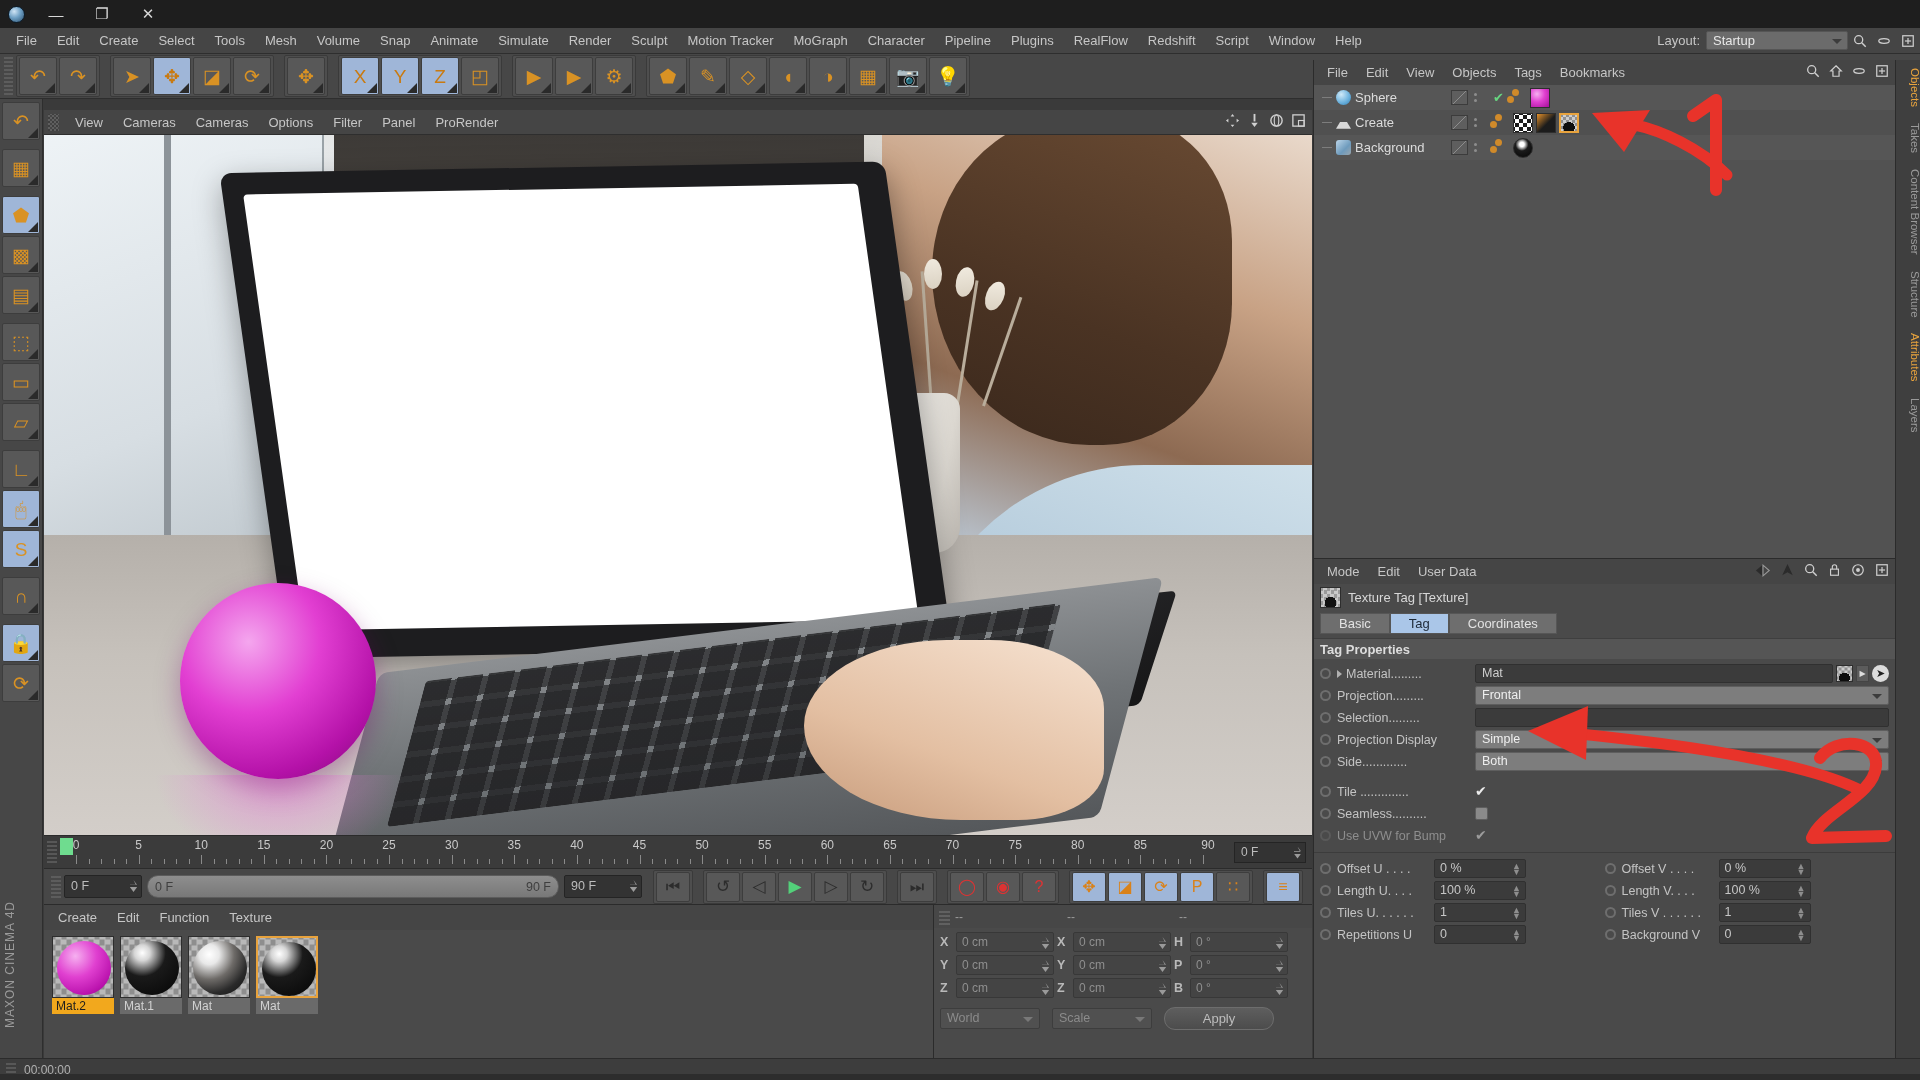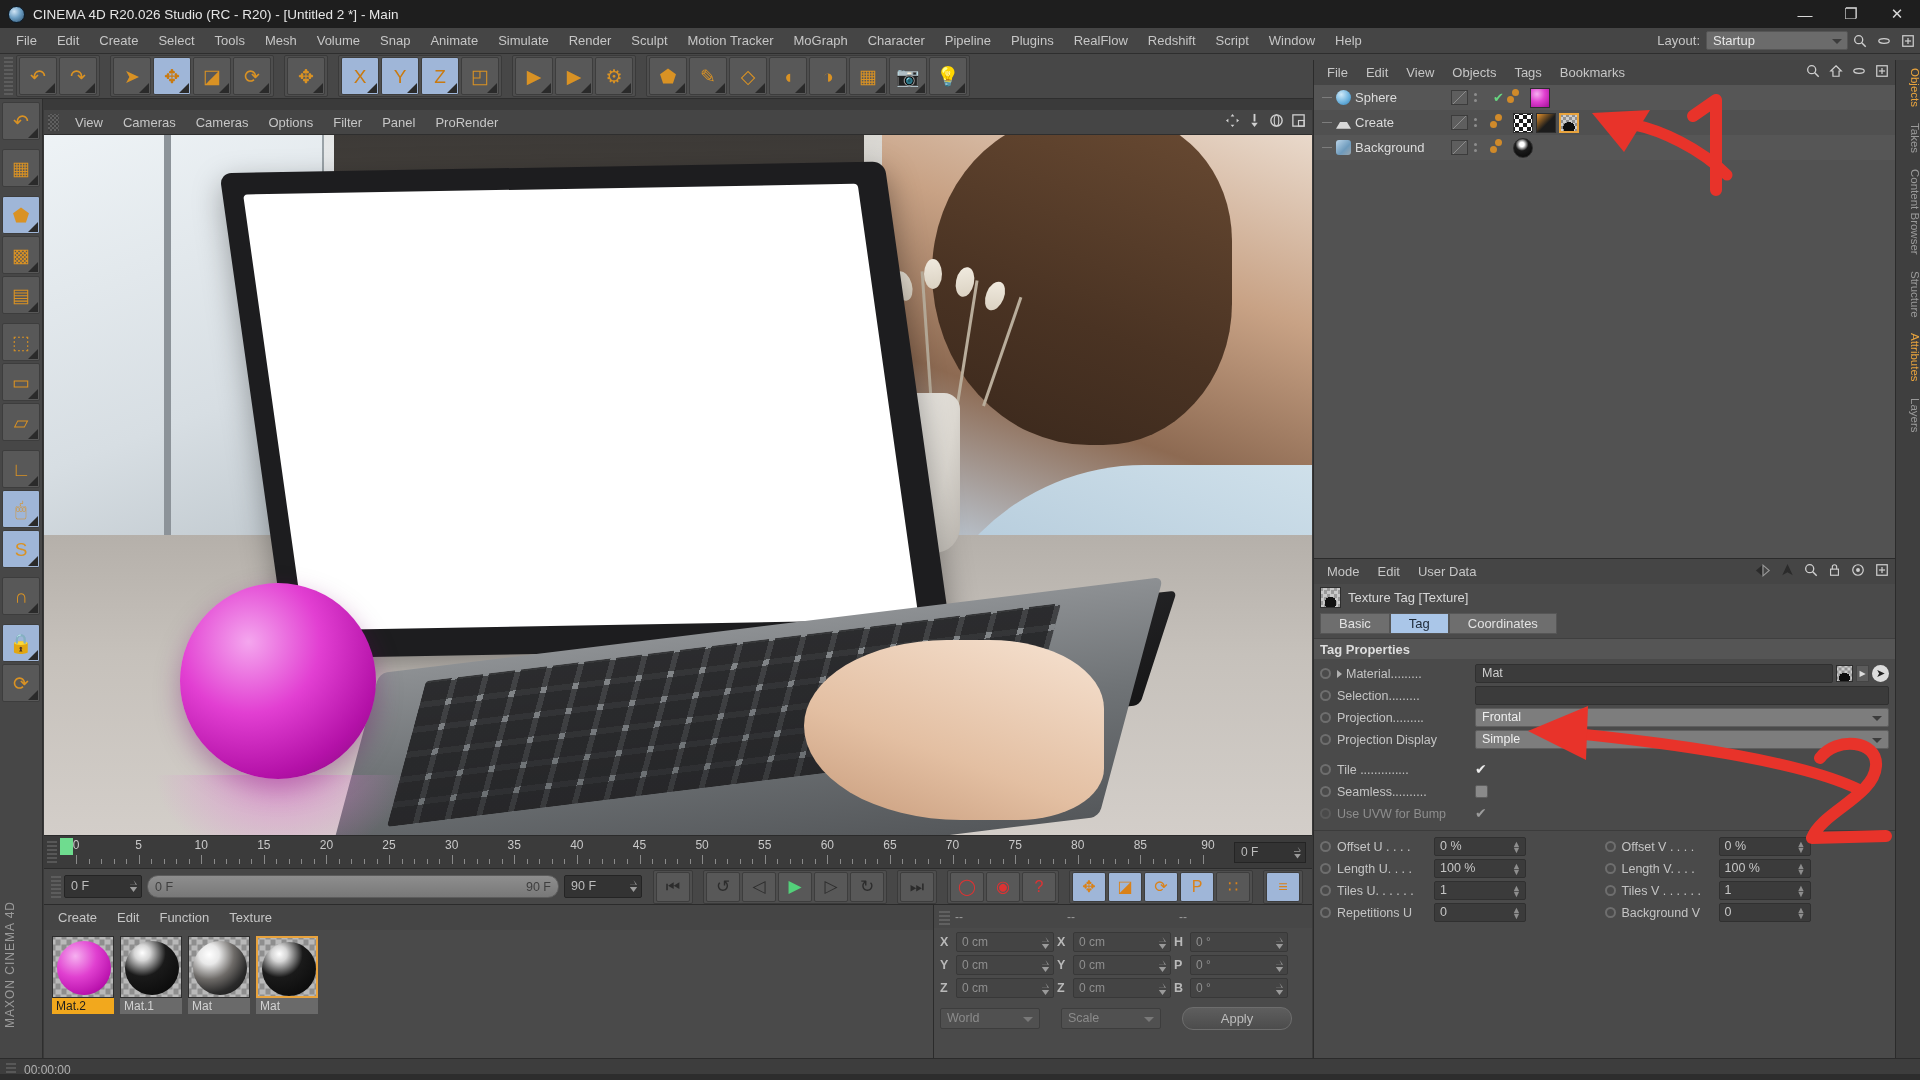--- a/index.html
+++ b/index.html
@@ -195,21 +195,21 @@
     background:#4a4a4a; border-top:1px solid #2b2b2b;}
   .co-head{ height:23px; display:flex; align-items:center; background:#474747; font-size:12px; color:#9a9a9a;}
   .co-grip{ width:11px;height:16px;margin:0 5px;
     background:repeating-linear-gradient(0deg,#7a7a7a 0 2px,transparent 2px 4px); opacity:.5;}
   .co-h{ width:112px; }
   .co-rows{ padding:4px 6px; }
   .co-row{ display:flex; align-items:center; margin-bottom:3px; gap:3px;}
   .co-ax{ width:13px; font-size:12.5px; color:#b9b9b9; font-weight:bold;}
   .co-f{ width:98px; height:20px; background:#444; border:1px solid #383838; color:#8f8f8f;
     font-size:12px; line-height:18px; padding:0 5px; position:relative; border-radius:2px;}
-  .co-foot{ display:flex; gap:21px; padding:2px 6px; align-items:center;}
+  .co-foot{ display:flex; gap:12px; padding:2px 6px; align-items:center;}
   .co-sel{ width:100px;height:21px; background:#505050; border:1px solid #3d3d3d; color:#8b8b8b;
     font-size:12.5px; padding:0 6px; line-height:19px; position:relative; border-radius:2px;}
   .co-sel .car{ position:absolute; right:6px;top:8px;width:0;height:0;
      border-left:5px solid transparent;border-right:5px solid transparent;border-top:5px solid #787878;}
   .co-apply{ width:110px;height:23px; border-radius:11px; background:linear-gradient(180deg,#5e5e5e,#4c4c4c);
      border:1px solid #6d6d6d; color:#bdbdbd; font-size:13px; display:flex;align-items:center;justify-content:center;}
 
   
   .objmgr{ position:absolute; left:1313px; top:60px; width:582px; height:498px; background:#4a4a4a;
     border-left:1px solid #2b2b2b;}
@@ -289,21 +289,20 @@
   
   .anno{ position:absolute; inset:0; pointer-events:none; }
 </style>
 </head>
 <body>
 
 <div class="app">
 
   <div class="titlebar">
     <div class="tb-logo"></div>
-    <div class="tb-title">CINEMA 4D R20.026 Studio (RC - R20) - [Untitled 2 *] - Main</div>
     <div class="tb-btns">
       <div class="tb-btn">—</div>
       <div class="tb-btn">❐</div>
       <div class="tb-btn close">✕</div>
     </div>
   </div>
 
   <div class="menubar">
     <div id="menu-items" style="display:flex;align-items:center;">
         <div class="menu-item">File</div>
@@ -1012,32 +1011,37 @@
             <div style="width:13px;height:17px;background:#5c5c5c;border:1px solid #444;display:flex;align-items:center;justify-content:center">
               <span style="font-size:8px;color:#ddd">▶</span>
             </div>
             <div style="width:17px;height:17px;border-radius:50%;background:#dcdcdc;display:flex;align-items:center;justify-content:center">
               <span style="font-size:11px;color:#222">➤</span>
             </div>
           </div>
         </div>
         <div class="arow">
           <div class="rad"></div>
+          <div class="alab"><span>Projection.........</span></div>
+          <div class="adrop"><span>Frontal</span><span class="car"></span></div>
+        </div>
+        <div class="arow">
+          <div class="rad"></div>
           <div class="alab"><span>Selection.........</span></div>
           <div class="atxt"><span></span></div>
-        </div>
-        <div class="arow">
-          <div class="rad"></div>
-          <div class="alab"><span>Projection.........</span></div>
-          <div class="adrop"><span>Frontal</span><span class="car"></span></div>
         </div>
         <div class="arow">
           <div class="rad"></div>
           <div class="alab"><span>Projection Display</span></div>
           <div class="adrop"><span>Simple</span><span class="car"></span></div>
+        </div>
+        <div class="arow">
+          <div class="rad"></div>
+          <div class="alab"><span>Side.............</span></div>
+          <div class="adrop"><span>Both</span><span class="car"></span></div>
         </div>
       </div>
     <div class="am-rows" id="am-checks" style="padding-top:8px">
         <div class="arow">
           <div class="rad"></div>
           <div class="alab">Tile ..............</div>
           <div class="achk ticked">✔</div>
         </div>
         <div class="arow">
           <div class="rad"></div>

